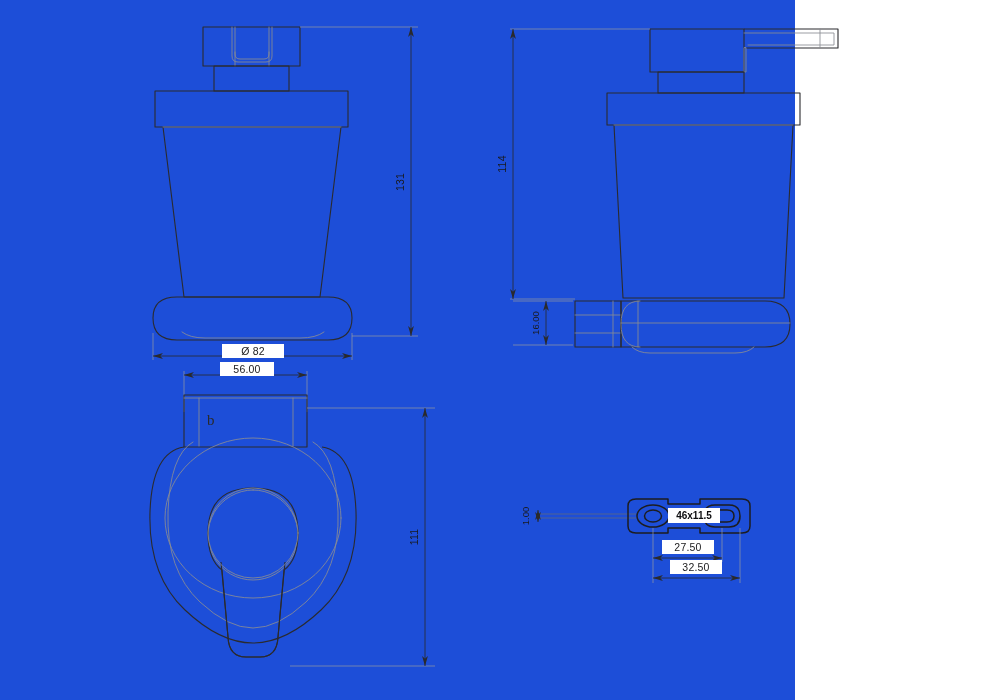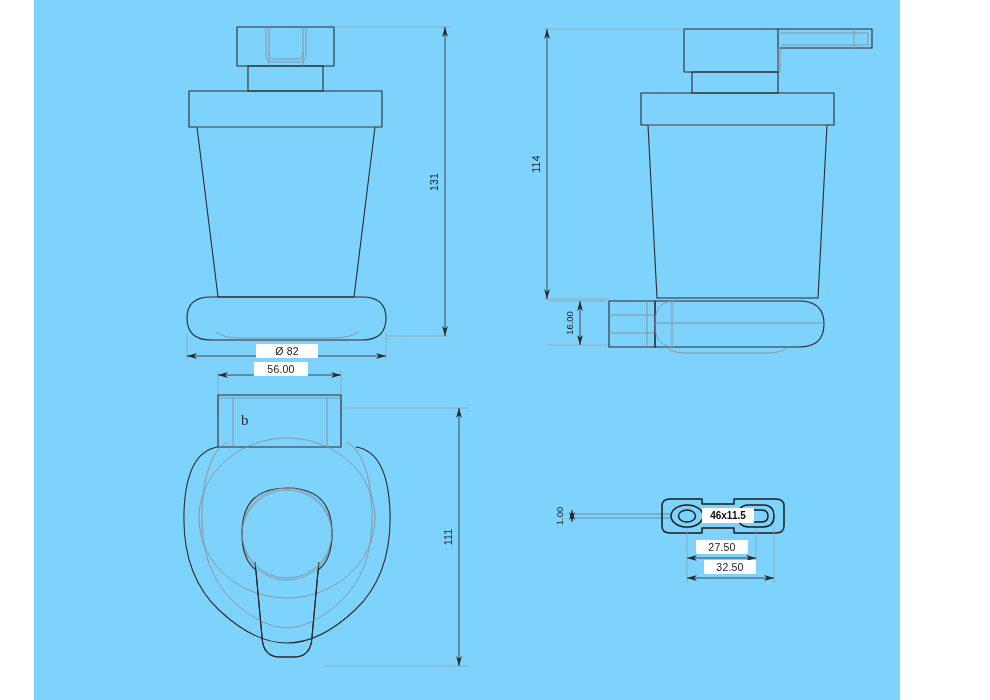--- a/index.html
+++ b/index.html
@@ -8,24 +8,23 @@
     background: #ffffff;
   }
   body {
     width: 990px;
     height: 700px;
     font-family: "Liberation Sans", sans-serif;
     overflow: hidden;
   }
   #sheet {
     position: relative;
-    width: 866px;
+    width: 795px;
     height: 700px;
-    background: #7dd3fc;
-    margin-left: 34px;
+    background: #1d4ed8;
   }
   svg#drawing {
     display: block;
     width: 990px;
     height: 700px;
   }
   .outline-thin {
     fill: none;
     stroke: #8a8d94;
     stroke-width: 0.85;

